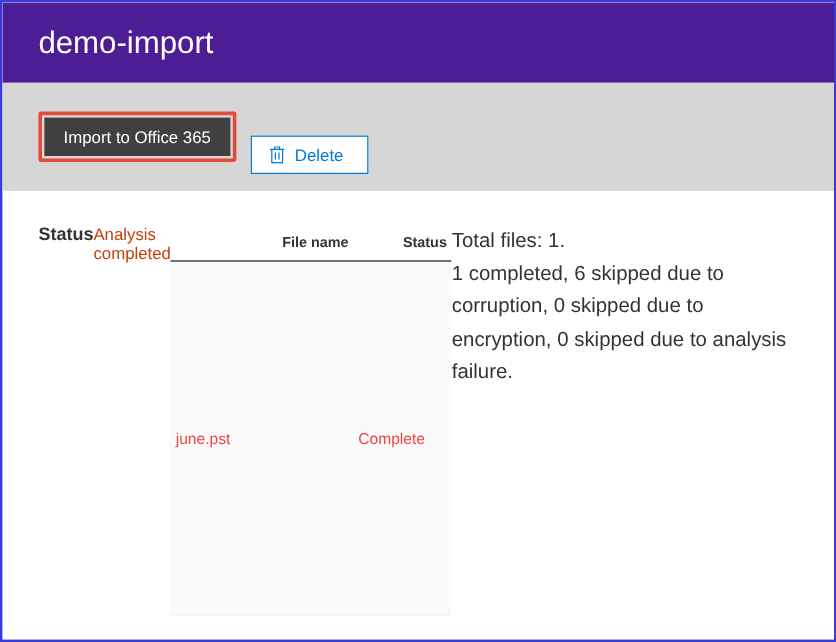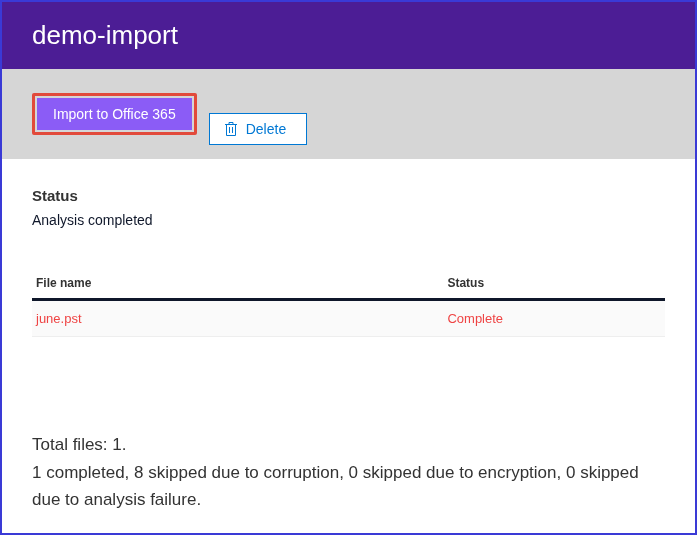--- a/index.html
+++ b/index.html
@@ -28,21 +28,21 @@
       gap: 12px;
       align-items: center;
     }
     .highlight-wrap {
       border: 3px solid #e24a3b;
       border-radius: 2px;
       padding: 2px;
       display: inline-block;
     }
     .btn-primary {
-      background: #8b5cf6;
+      background: #404040;
       color: #fff;
       border: none;
       padding: 8px 16px;
       font-size: 14px;
       cursor: pointer;
     }
     .btn-secondary {
       background: #fff;
       color: #0078d4;
       border: 1px solid #0078d4;
@@ -51,43 +51,42 @@
       cursor: pointer;
       display: inline-flex;
       gap: 8px;
       margin-top: 30px;
     }
     .btn-secondary svg { display: block; }
     .content {
       padding: 28px 30px 20px 30px;
       flex: 1;
       display: flex;
-      flex-direction: column;
     }
     .status-heading {
       font-size: 15px;
       font-weight: 600;
       color: #333;
       margin-bottom: 8px;
     }
     .status-text {
       font-size: 14px;
-      color: #0f172a;
+      color: #c2410c;
       margin-bottom: 40px;
     }
     table {
       width: 100%;
       border-collapse: collapse;
     }
     th {
-      text-align: left;
+      text-align: right;
       font-size: 12px;
       font-weight: 600;
       padding: 8px 4px;
-      border-bottom: 3px solid #0f172a;
+      border-bottom: 1px solid #0f172a;
       color: #333;
     }
     td {
       padding: 10px 4px;
       font-size: 13px;
       color: #ef4444;
       border-bottom: 1px solid #eee;
     }
     tbody tr { background: #fafafa; }
     .col-filename { width: 65%; }
@@ -138,15 +137,15 @@
         <td>june.pst</td>
         <td>Complete</td>
       </tr>
     </tbody>
   </table>
 
   <div class="spacer"></div>
 
   <div class="summary">
     <div>Total files: 1.</div>
-    <div>1 completed, 8 skipped due to corruption, 0 skipped due to encryption, 0 skipped due to analysis failure.</div>
+    <div>1 completed, 6 skipped due to corruption, 0 skipped due to encryption, 0 skipped due to analysis failure.</div>
   </div>
 </div>
 
 </body></html>

